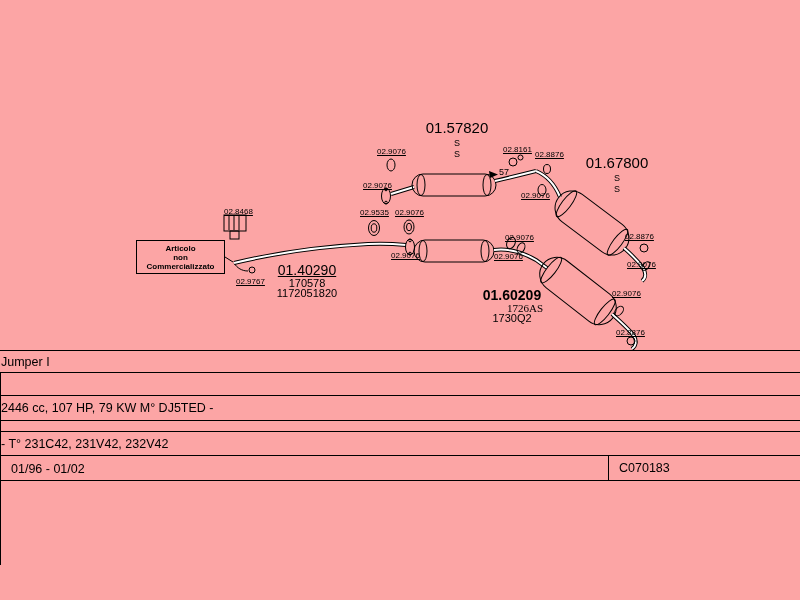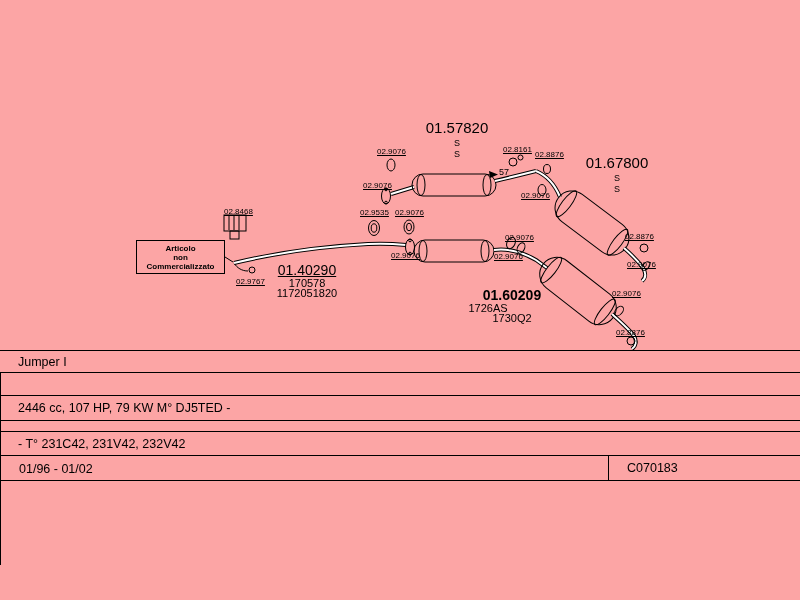--- a/index.html
+++ b/index.html
@@ -48,22 +48,22 @@
   
   .vtable {
     position:absolute; left:0; top:350px; width:800px;
     border-top:1px solid #000;
   }
   .trow {
     display:flex; align-items:center;
     border-bottom:1px solid #000;
     font-size:12.5px;
   }
-  .tleft { flex:1 1 auto; padding-left:18px; white-space:nowrap; overflow:hidden; }
-  .tright { flex:0 0 192px; width:192px; padding-left:18px; white-space:nowrap; align-self:stretch; display:flex; align-items:center; }
+  .tleft { flex:1 1 auto; padding-left:1px; white-space:nowrap; overflow:hidden; }
+  .tright { flex:0 0 192px; width:192px; padding-left:10px; white-space:nowrap; align-self:stretch; display:flex; align-items:center; }
   .tright.sep { border-left:1px solid #000; }
 </style>
 </head>
 <body>
 
 <div class="stage">
 
   <div class="diagram">
 
     <svg width="800" height="350" viewBox="0 0 800 350">
@@ -164,21 +164,21 @@
 
     <div class="asm-num" style="left:577px; top:155px;">01.67800</div>
     <div class="asm-sub" style="left:577px; top:173px;">S</div>
     <div class="asm-sub" style="left:577px; top:184px;">S</div>
 
     <div class="asm-num" style="left:267px; top:262px; font-size:14px;text-decoration:underline;">01.40290</div>
     <div class="asm-sub small" style="left:267px; top:278px;">170578</div>
     <div class="asm-sub small" style="left:267px; top:288px;">1172051820</div>
 
     <div class="asm-num" style="left:472px; top:287px; font-size:14px;font-weight:bold;">01.60209</div>
-    <div class="asm-sub small" style="left:448px; top:303px;">1726AS</div>
+    <div class="asm-sub small" style="left:485px; top:303px;font-family:Liberation Serif, serif;">1726AS</div>
     <div class="asm-sub small" style="left:472px; top:313px;">1730Q2</div>
 
     <div class="plbl" style="left:377px; top:147px;">02.9076</div>
     <div class="plbl" style="left:503px; top:145px;">02.8161</div>
     <div class="plbl" style="left:535px; top:150px;">02.8876</div>
     <div class="plbl" style="left:363px; top:181px;">02.9076</div>
     <div class="plbl" style="left:521px; top:191px;">02.9076</div>
     <div class="plbl" style="left:360px; top:208px;">02.9535</div>
     <div class="plbl" style="left:395px; top:208px;">02.9076</div>
     <div class="plbl" style="left:224px; top:207px;">02.8468</div>

